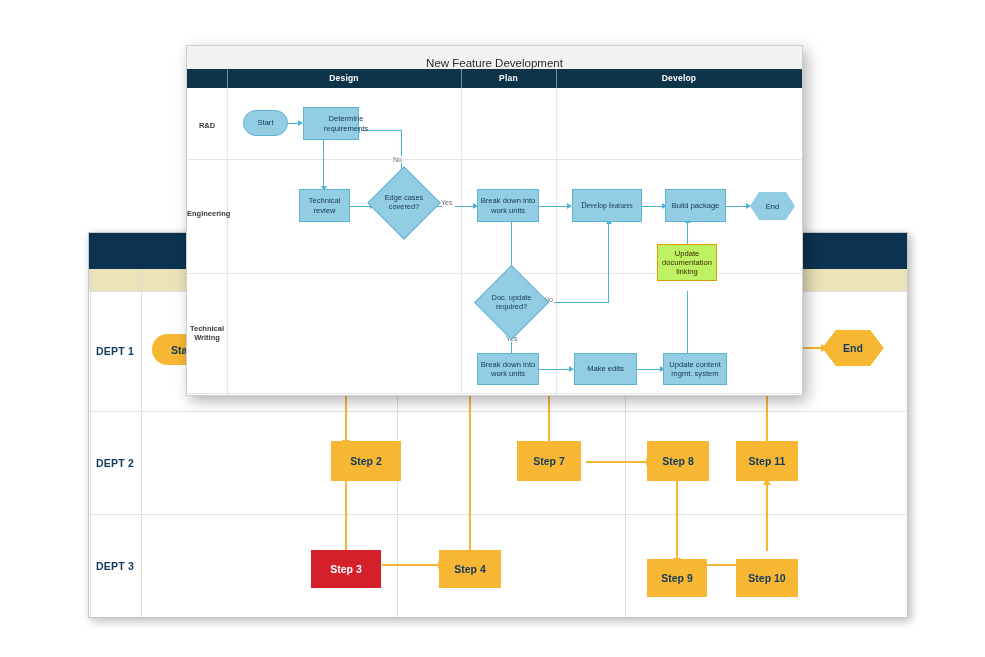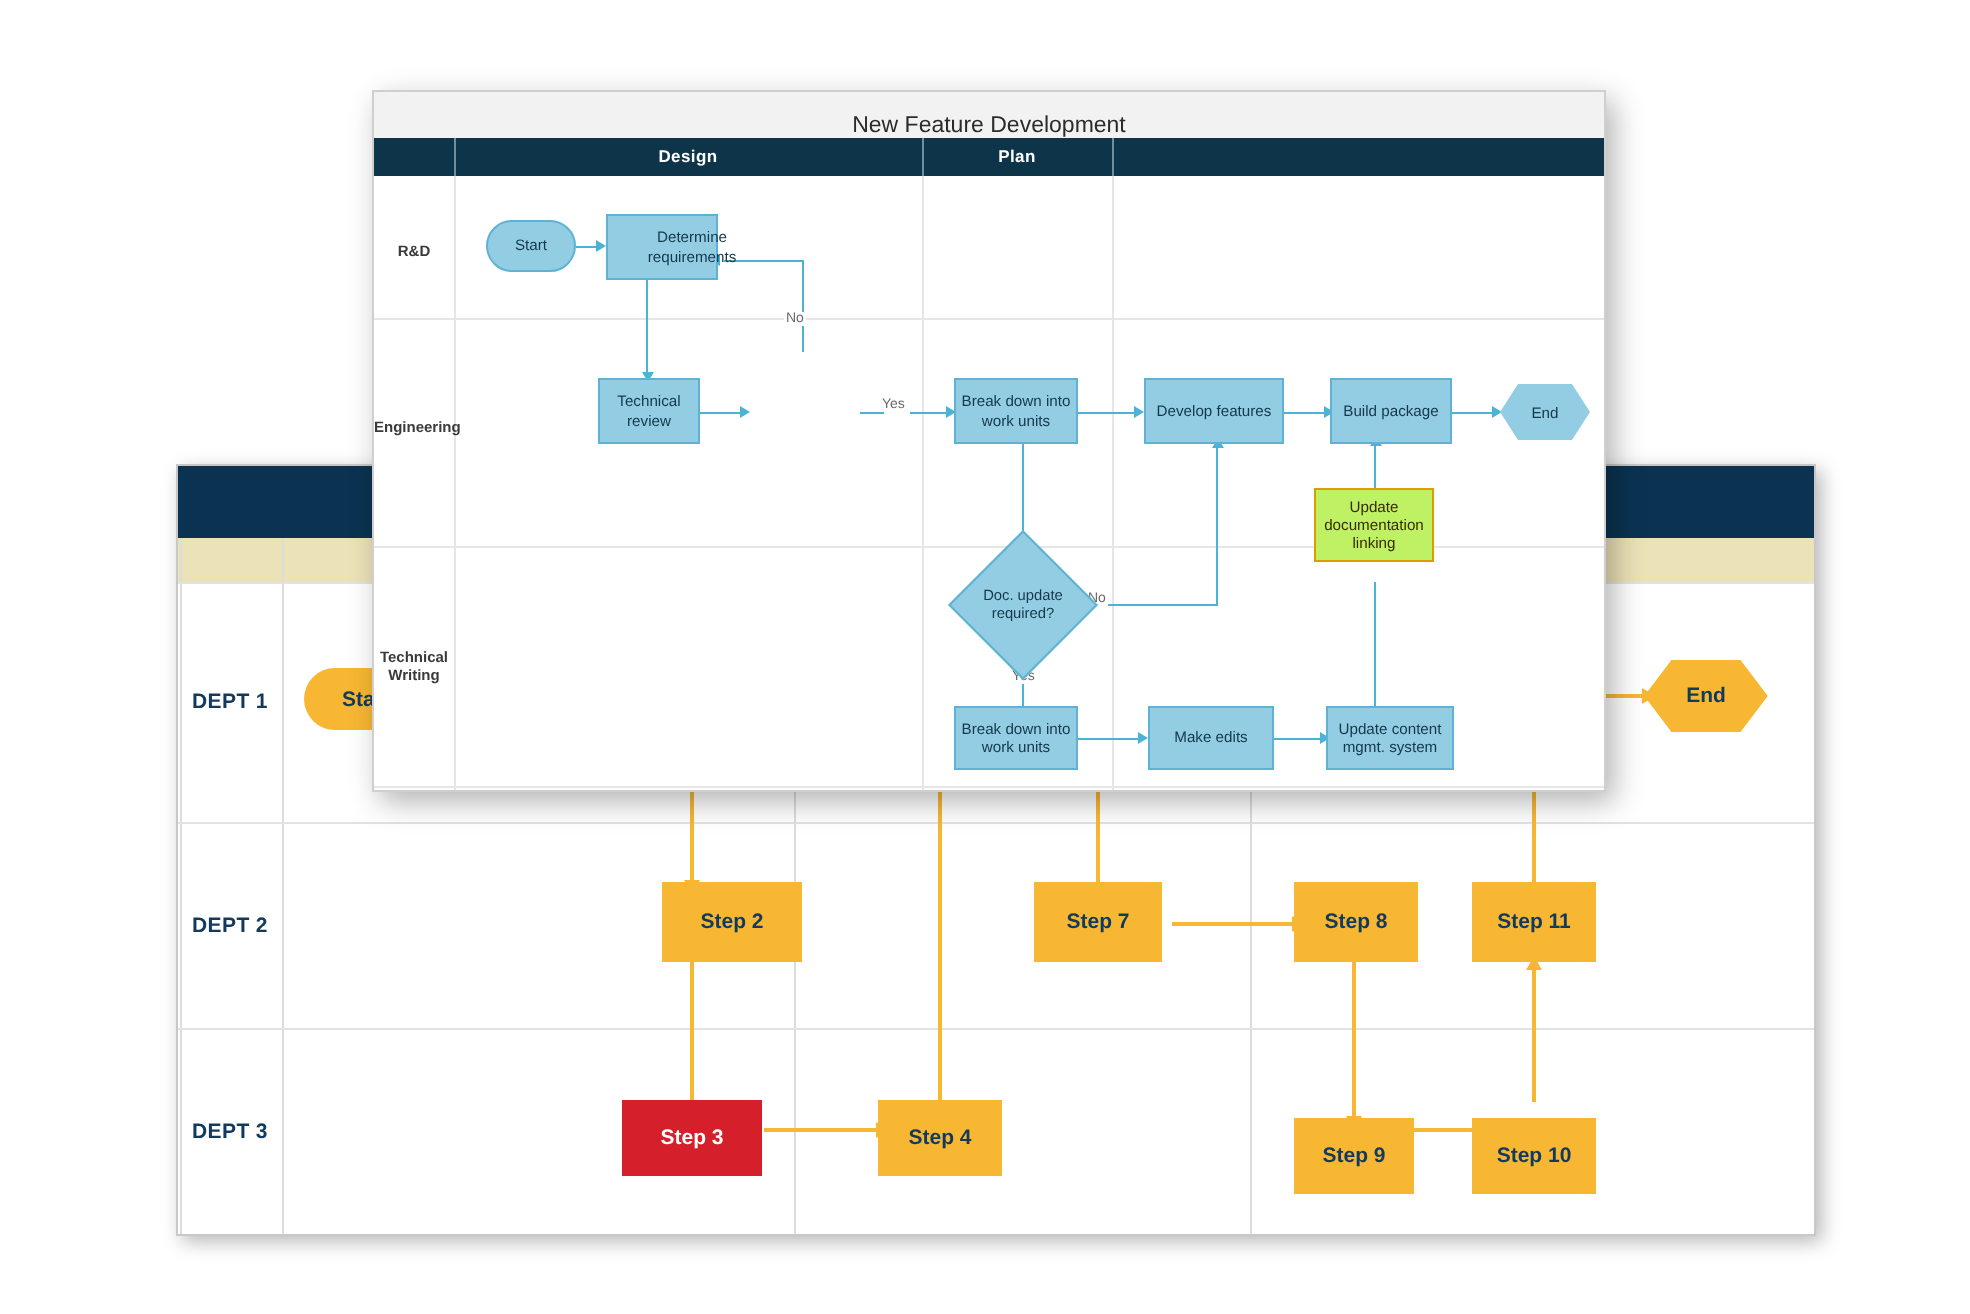--- a/index.html
+++ b/index.html
@@ -212,20 +212,21 @@
     <span>New Feature Development</span>
   </div>
 
   <div id="front-colhead"></div>
   <div class="fcol-sep" style="left:40px;"></div>
   <div class="fcol-sep" style="left:274px;"></div>
   <div class="fcol-sep" style="left:369px;"></div>
 
   <div class="fcol-label" style="left:40px;width:234px;">Design</div>
   <div class="fcol-label" style="left:274px;width:95px;">Plan</div>
+  <div class="fcol-label" style="left:369px;width:246px;">Develop</div>
 
   
   <div class="fvline" style="left:40px;"></div>
   <div class="fvline" style="left:274px;"></div>
   <div class="fvline" style="left:369px;"></div>
   <div class="fhline" style="top:113px;"></div>
   <div class="fhline" style="top:227px;"></div>
   <div class="fhline" style="top:347px;"></div>
 
   
@@ -315,29 +316,38 @@
     </div>
   </div>
 
   <div class="bnode" style="left:112px;top:143px;width:51px;height:33px;">
     <div>
       <div>Technical</div>
       <div>review</div>
     </div>
   </div>
 
+  <div class="bdiamond" style="left:191px;top:131px;width:52px;height:52px;">
+    <div class="dshape"></div>
+    <div class="dtext">
+      <div>
+        <div>Edge cases</div>
+        <div>covered?</div>
+      </div>
+    </div>
+  </div>
 
   <div class="bnode" style="left:290px;top:143px;width:62px;height:33px;">
     <div>
       <div>Break down into</div>
       <div>work units</div>
     </div>
   </div>
 
-  <div class="bnode" style="left:385px;top:143px;width:70px;height:33px;">
+  <div class="bnode" style="left:385px;top:143px;width:70px;height:33px;font-family:Liberation Serif, serif;">
     <span>Develop features</span>
   </div>
 
   <div class="bnode" style="left:478px;top:143px;width:61px;height:33px;">
     <span>Build package</span>
   </div>
 
   <div class="bhex" style="left:563px;top:146px;width:45px;height:28px;">
     <div class="hshape"></div>
     <div class="htext">

